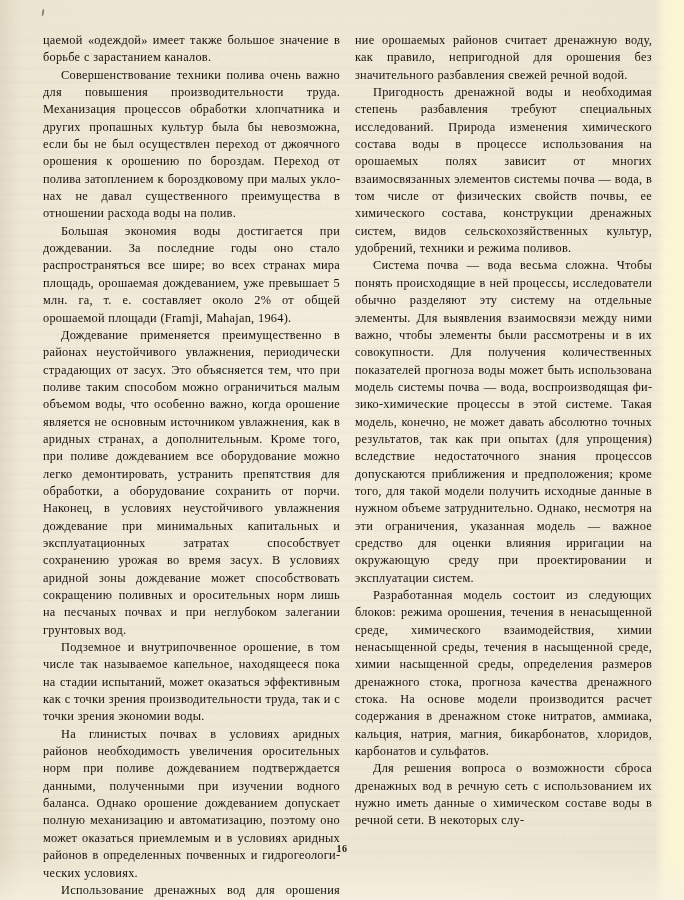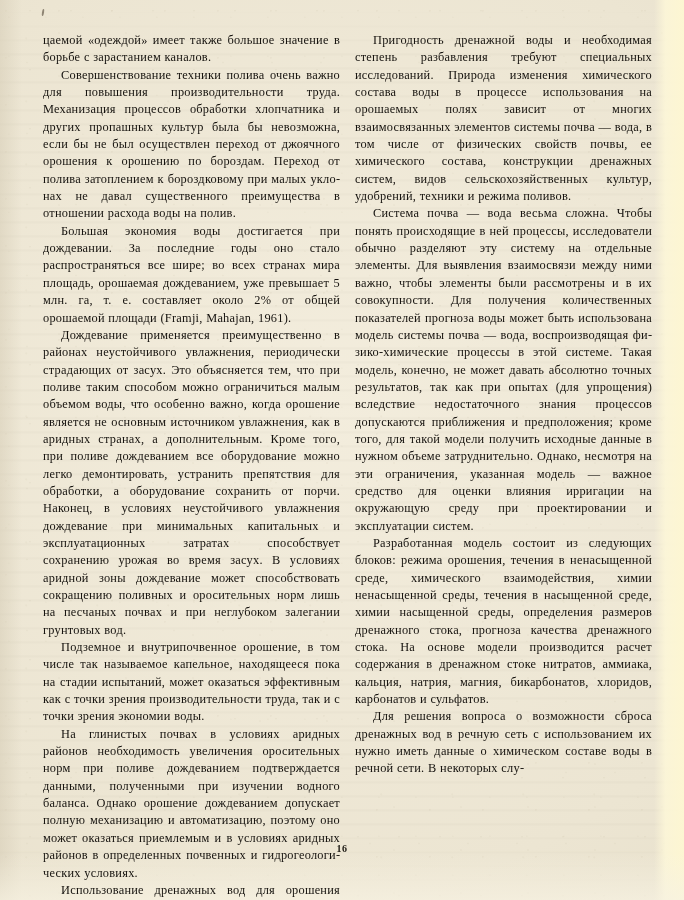--- a/index.html
+++ b/index.html
@@ -148,28 +148,29 @@
   <div class="edge-left"></div>
   <div class="edge-right"></div>
   <div class="edge-bottom"></div>
   <div class="speck"></div>
 
   <div class="columns">
 
     <div class="col col-left">
       <p class="cont">цаемой «одеждой» имеет также большое зна­чение в борьбе с зарастанием каналов.</p>
       <p>Совершенствование техники полива очень важно для повышения производительности труда. Механизация процессов обработки хлопчатника и других пропашных культур бы­ла бы невозможна, если бы не был осуществ­лен переход от джоячного орошения к оро­шению по бороздам. Переход от полива затоплением к бороздковому при малых укло­нах не давал существенного преимущества в отношении расхода воды на полив.</p>
-      <p>Большая экономия воды достигается при дождевании. За последние годы оно стало распространяться все шире; во всех странах мира площадь, орошаемая дождеванием, уже превышает 5 млн. га, т. е. составляет около 2% от общей орошаемой площади (Framji, Mahajan, 1961).</p>
+      <p>Большая экономия воды достигается при дождевании. За последние годы оно стало распространяться все шире; во всех странах мира площадь, орошаемая дождеванием, уже превышает 5 млн. га, т. е. составляет около 2% от общей орошаемой площади (Framji, Mahajan, 1964).</p>
       <p>Дождевание применяется преимуществен­но в районах неустойчивого увлажнения, пе­риодически страдающих от засух. Это объяс­няется тем, что при поливе таким способом можно ограничиться малым объемом воды, что особенно важно, когда орошение является не основным источником увлажнения, как в аридных странах, а дополнительным. Кроме того, при поливе дождеванием все оборудова­ние можно легко демонтировать, устранить препятствия для обработки, а оборудование сохранить от порчи. Наконец, в условиях не­устойчивого увлажнения дождевание при ми­нимальных капитальных и эксплуатационных затратах способствует сохранению урожая во время засух. В условиях аридной зоны дож­девание может способствовать сокращению поливных и оросительных норм лишь на пес­чаных почвах и при неглубоком залегании грунтовых вод.</p>
       <p>Подземное и внутрипочвенное орошение, в том числе так называемое капельное, находя­щееся пока на стадии испытаний, может ока­заться эффективным как с точки зрения произ­водительности труда, так и с точки зрения экономии воды.</p>
       <p>На глинистых почвах в условиях аридных районов необходимость увеличения оро­сительных норм при поливе дождеванием подтвер­ждается данными, полученными при изучении водного баланса. Однако орошение дождева­нием допускает полную механизацию и авто­матизацию, поэтому оно может оказаться приемлемым и в условиях аридных районов в определенных почвенных и гидрогеологи­ческих условиях.</p>
       <p>Использование дренажных вод для оро­шения требует осторожного подхода. Населе-</p>
     </div>
 
     <div class="col col-right">
+      <p class="cont">ние орошаемых районов считает дренажную воду, как правило, непригодной для ороше­ния без значительного разбавления свежей речной водой.</p>
       <p>Пригодность дренажной воды и необходи­мая степень разбавления требуют специаль­ных исследований. Природа изменения хими­ческого состава воды в процессе использова­ния на орошаемых полях зависит от многих взаимосвязанных элементов системы почва — вода, в том числе от физических свойств поч­вы, ее химического состава, конструкции дре­нажных систем, видов сельскохозяйственных культур, удобрений, техники и режима по­ливов.</p>
       <p>Система почва — вода весьма сложна. Что­бы понять происходящие в ней процессы, ис­следователи обычно разделяют эту систему на отдельные элементы. Для выявления взаи­мосвязи между ними важно, чтобы элементы были рассмотрены и в их совокупности. Для получения количественных показателей прог­ноза воды может быть использована модель системы почва — вода, воспроизводящая фи­зико-химические процессы в этой системе. Такая модель, конечно, не может давать абсо­лютно точных результатов, так как при опы­тах (для упрощения) вследствие недостаточ­ного знания процессов допускаются прибли­жения и предположения; кроме того, для такой модели получить исходные данные в нужном объеме затруднительно. Однако, не­смотря на эти ограничения, указанная мо­дель — важное средство для оценки влияния ирригации на окружающую среду при проек­тировании и эксплуатации систем.</p>
       <p>Разработанная модель состоит из следую­щих блоков: режима орошения, течения в ненасыщенной среде, химического взаимо­действия, химии ненасыщенной среды, течения в насыщенной среде, химии насыщенной сре­ды, определения размеров дренажного стока, прогноза качества дренажного стока. На ос­нове модели производится расчет содержания в дренажном стоке нитратов, аммиака, каль­ция, натрия, магния, бикарбонатов, хлоридов, карбонатов и сульфатов.</p>
       <p>Для решения вопроса о возможности сбро­са дренажных вод в речную сеть с использо­ванием их нужно иметь данные о химическом составе воды в речной сети. В некоторых слу-</p>
     </div>
 
   </div>
 
   <div class="folio">16</div>
 

